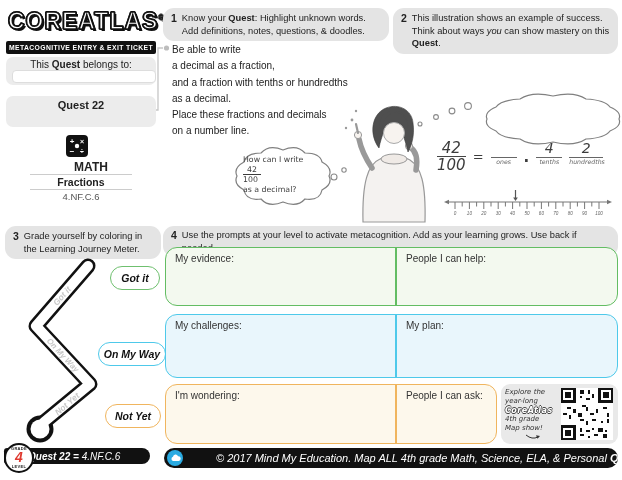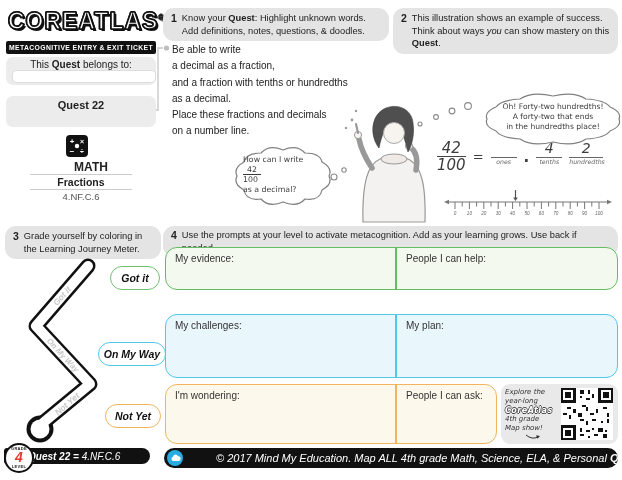--- a/index.html
+++ b/index.html
@@ -112,25 +112,20 @@
     <div>as a decimal.</div>
     <div>Place these fractions and decimals</div>
     <div>on a number line.</div>
   </div>
 
   <div class="abs pill" style="left:393px;top:8px;width:209px;">
     <span class="num">2</span>
     <span><span>This illustration shows an example of success. Think about ways </span><i>you</i><span> can show mastery on this </span><b>Quest</b><span>.</span></span>
   </div>
 
-  <div class="abs hand" style="left:492px;top:102px;width:122px;text-align:center;font-size:7.6px;line-height:10px;">
-    <div>Oh! Forty-two hundredths!</div>
-    <div>A forty-two that ends</div>
-    <div>in the hundredths place!</div>
-  </div>
 
   <div class="abs hand" style="left:243px;top:155px;width:82px;text-align:left;font-size:7.8px;line-height:9px;">
     <div>How can I write</div>
     <div style="display:inline-block;margin:1px 0;">
       <div style="border-bottom:1px solid #3c3c3c;padding:0 4px;">42</div>
       <div>100</div>
     </div>
     <div>as a decimal?</div>
   </div>
 
@@ -221,21 +216,21 @@
 
   <div class="abs levelpill" style="left:110px;top:266px;width:48px;height:22px;border:1.5px solid #6fc06f;">Got it</div>
   <div class="abs levelpill" style="left:98px;top:342px;width:66px;height:22px;border:1.5px solid #4ec9ea;">On My Way</div>
   <div class="abs levelpill" style="left:105px;top:404px;width:54px;height:22px;border:1.5px solid #f0b55e;">Not Yet</div>
 
   <div class="abs pill" style="left:163px;top:226px;width:439px;padding:3px 8px;">
     <span class="num">4</span>
     <span>Use the prompts at your level to activate metacognition. Add as your learning grows. Use back if needed.</span>
   </div>
 
-  <div class="abs wbox" style="left:165px;top:247px;width:453px;height:43px;border:1.5px solid #63bd63;background:#f3f9ef;">
+  <div class="abs wbox" style="left:165px;top:247px;width:453px;height:59px;border:1.5px solid #63bd63;background:#f3f9ef;">
     <div class="abs" style="left:229px;top:0;bottom:0;width:1.5px;background:#63bd63;"></div>
     <div class="abs" style="left:0;top:0;width:229px;height:100%;">
       <span class="lbl" style="position:absolute;left:9px;top:5px;">My evidence:</span>
     </div>
     <div class="abs" style="left:231px;top:0;right:0;height:100%;">
       <span class="lbl" style="position:absolute;left:9px;top:5px;">People I can help:</span>
     </div>
   </div>
 
   <div class="abs wbox" style="left:165px;top:314px;width:453px;height:64px;border:1.5px solid #4ec9ea;background:#e9f6fc;">

